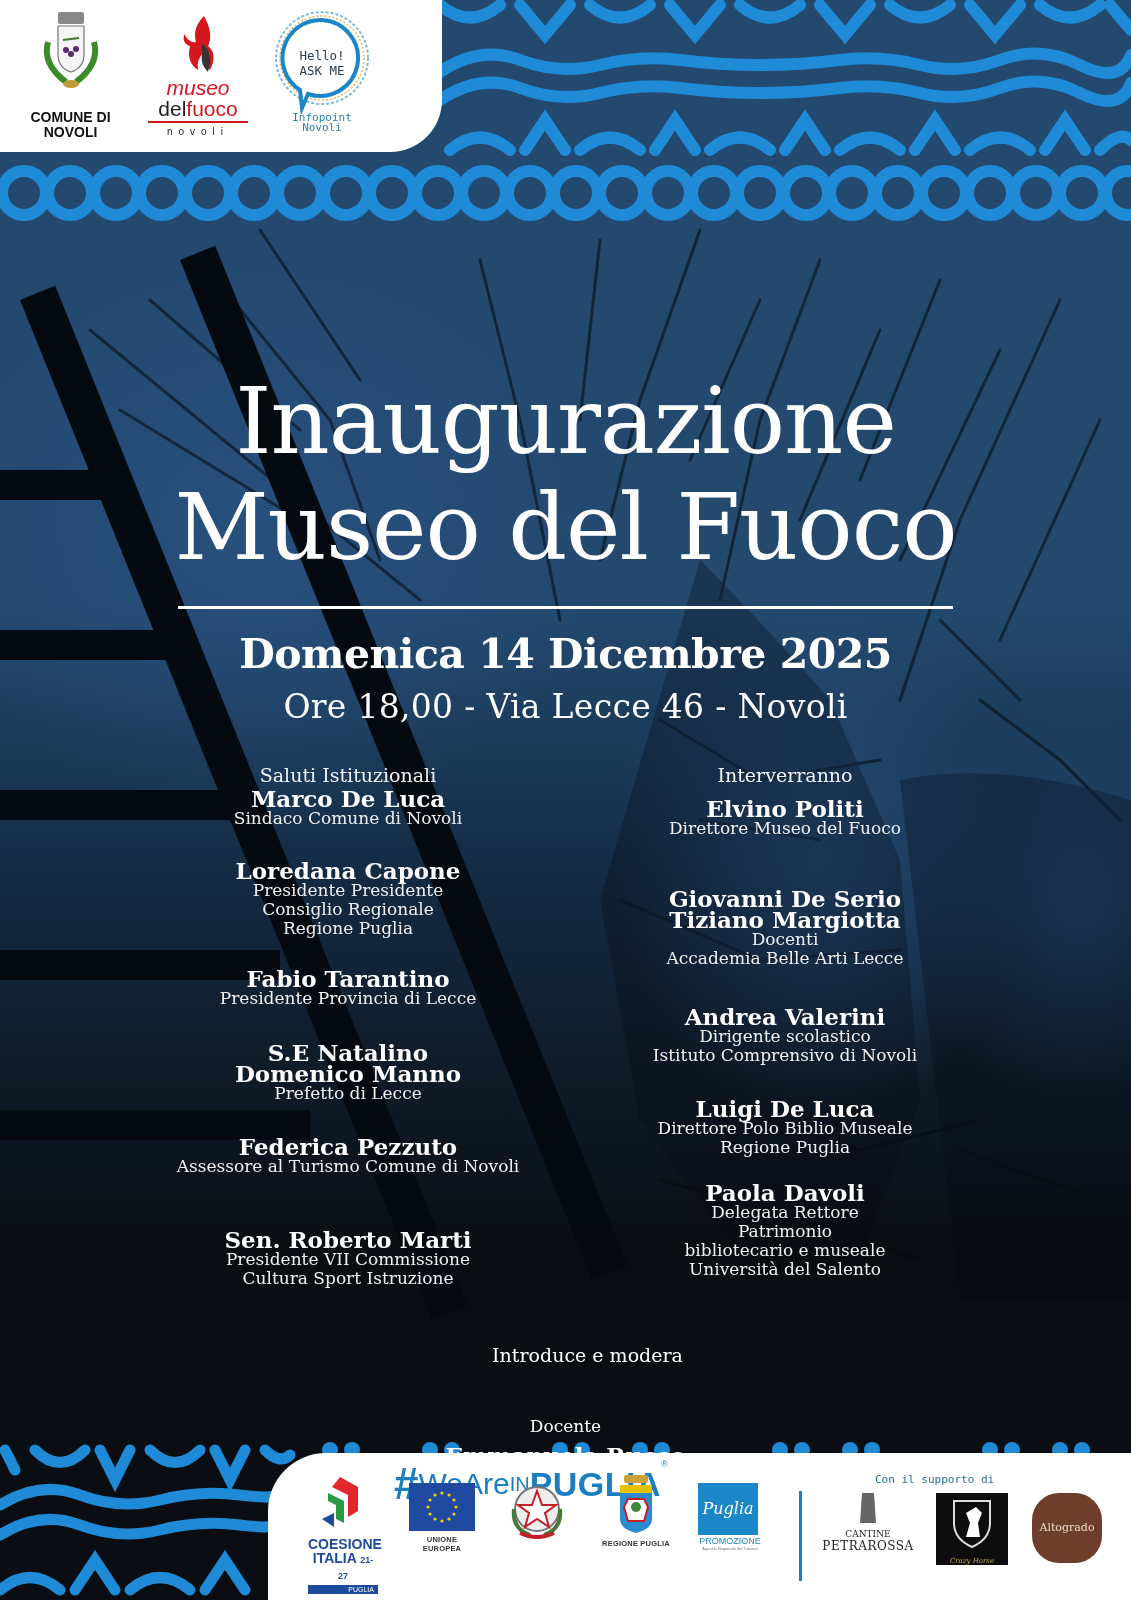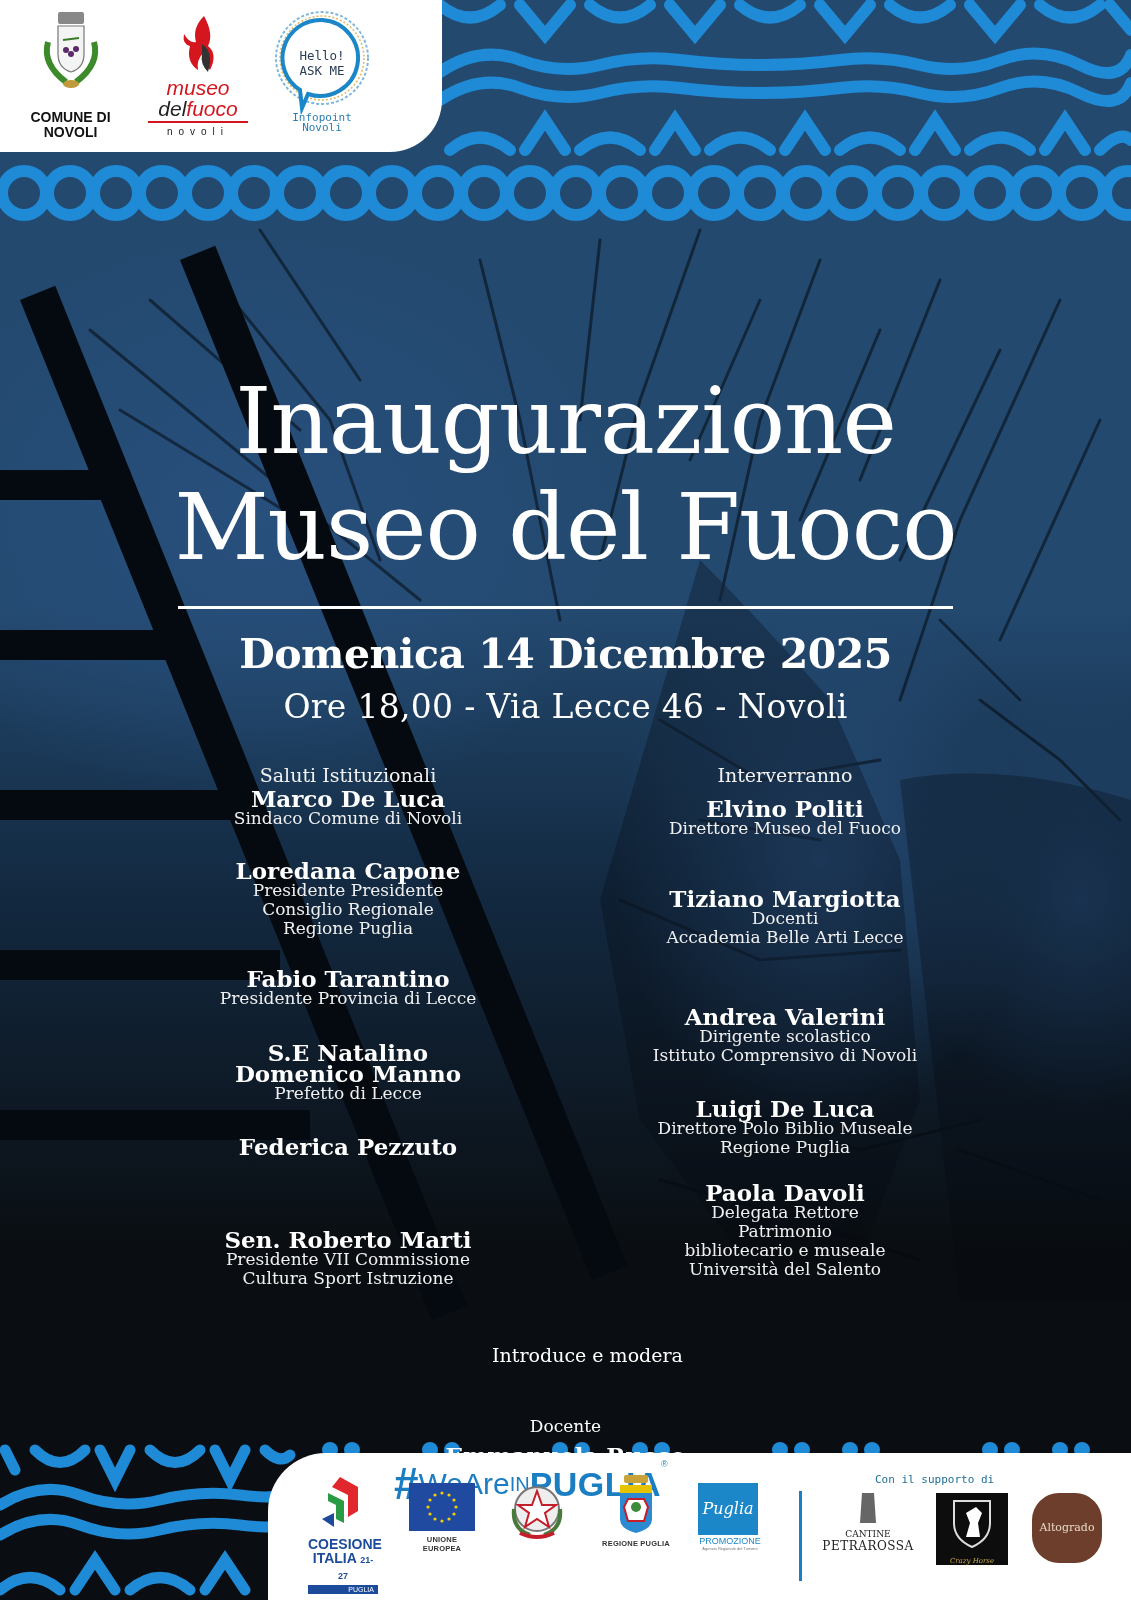--- a/index.html
+++ b/index.html
@@ -26,21 +26,21 @@
     position: absolute; left: 0; top: 0; width: 442px; height: 152px;
     background: #fff; border-bottom-right-radius: 52px; z-index: 5;
   }
   .logo { position: absolute; text-align: center; }
   .logo-comune { left: 18px; top: 12px; width: 105px; }
   .logo-comune .crest { width: 70px; height: 88px; margin: 0 auto; position: relative; }
   .logo-comune .label { font-family: "Liberation Sans", sans-serif; font-weight: bold; color: #111; font-size: 14px; line-height: 15px; margin-top: 6px; }
   .logo-museo { left: 144px; top: 14px; width: 108px; }
   .logo-museo .flame { width: 48px; height: 62px; margin: 0 auto; }
   .logo-museo .t1 { font-family: "Liberation Sans", sans-serif; font-style: italic; color: #d4161f; font-size: 21px; line-height: 20px; margin-top: -2px; }
-  .logo-museo .t2 { font-family: "Liberation Sans", sans-serif; font-style: italic; font-size: 21px; line-height: 21px; }
+  .logo-museo .t2 { font-family: "Liberation Sans", sans-serif; font-size: 21px; line-height: 21px; }
   .logo-museo .t2 .a { color: #222; } .logo-museo .t2 .b { color: #d4161f; }
   .logo-museo .line { height: 2px; background: #d4161f; margin: 2px 4px 3px; }
   .logo-museo .t3 { font-family: "Liberation Sans", sans-serif; color: #222; font-size: 10px; letter-spacing: 6px; }
   .logo-info { left: 268px; top: 10px; width: 108px; }
   .logo-info .bubble-wrap { width: 104px; height: 104px; margin: 0 auto; position: relative; }
   .logo-info .bubble-text { position: absolute; left: 0; right: 0; top: 38px; font-family: "DejaVu Sans Mono", monospace; font-size: 12.5px; line-height: 15px; color: #2a3d55; }
   .logo-info .sub { font-family: "DejaVu Sans Mono", monospace; color: #2a7fb0; font-size: 11px; line-height: 12px; margin-top: -2px; }
 
   
   .band { position: absolute; z-index: 3; }
@@ -268,36 +268,38 @@
     <div class="name">Fabio Tarantino</div>
     <div class="role">Presidente Provincia di Lecce</div>
   </div>
   <div class="person" style="top:278px">
     <div class="name">S.E Natalino</div>
     <div class="name">Domenico Manno</div>
     <div class="role">Prefetto di Lecce</div>
   </div>
   <div class="person" style="top:372px">
     <div class="name">Federica Pezzuto</div>
+    <div class="role">Assessore al Turismo Comune di Novoli</div>
   </div>
   <div class="person" style="top:465px">
     <div class="name">Sen. Roberto Marti</div>
     <div class="role">Presidente VII Commissione</div>
     <div class="role">Cultura Sport Istruzione</div>
   </div>
 </div>
 
 <div class="col col-right">
   <div class="heading">Interverranno</div>
 
   <div class="person" style="top:34px">
     <div class="name">Elvino Politi</div>
     <div class="role">Direttore Museo del Fuoco</div>
   </div>
   <div class="person" style="top:124px">
+    <div class="name">Giovanni De Serio</div>
     <div class="name">Tiziano Margiotta</div>
     <div class="role">Docenti</div>
     <div class="role">Accademia Belle Arti Lecce</div>
   </div>
   <div class="person" style="top:242px">
     <div class="name">Andrea Valerini</div>
     <div class="role">Dirigente scolastico</div>
     <div class="role">Istituto Comprensivo di Novoli</div>
   </div>
   <div class="person" style="top:334px">

